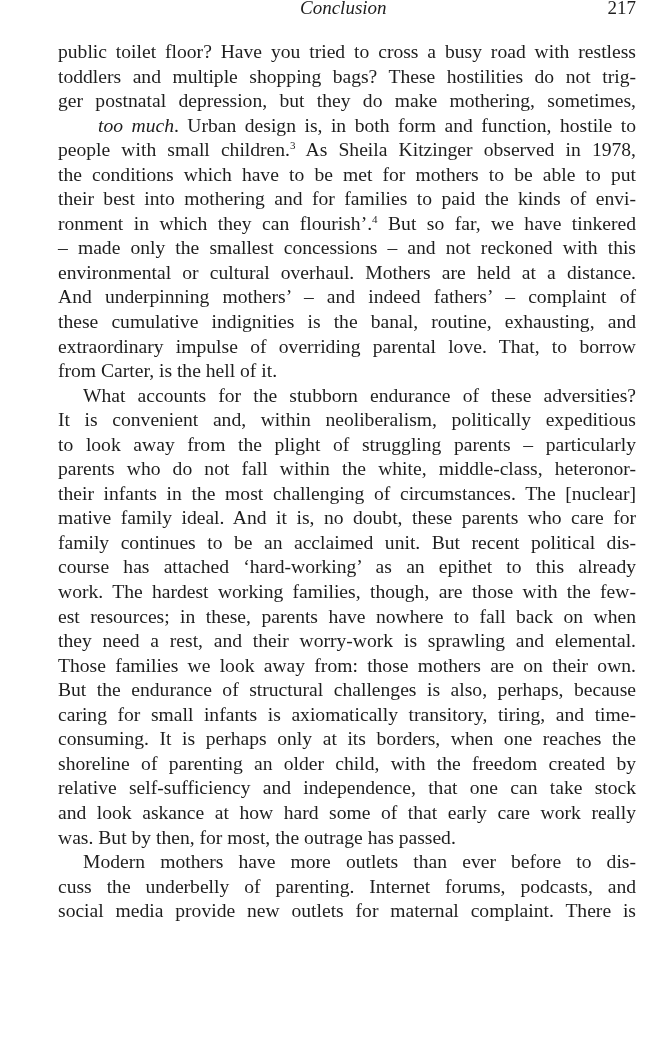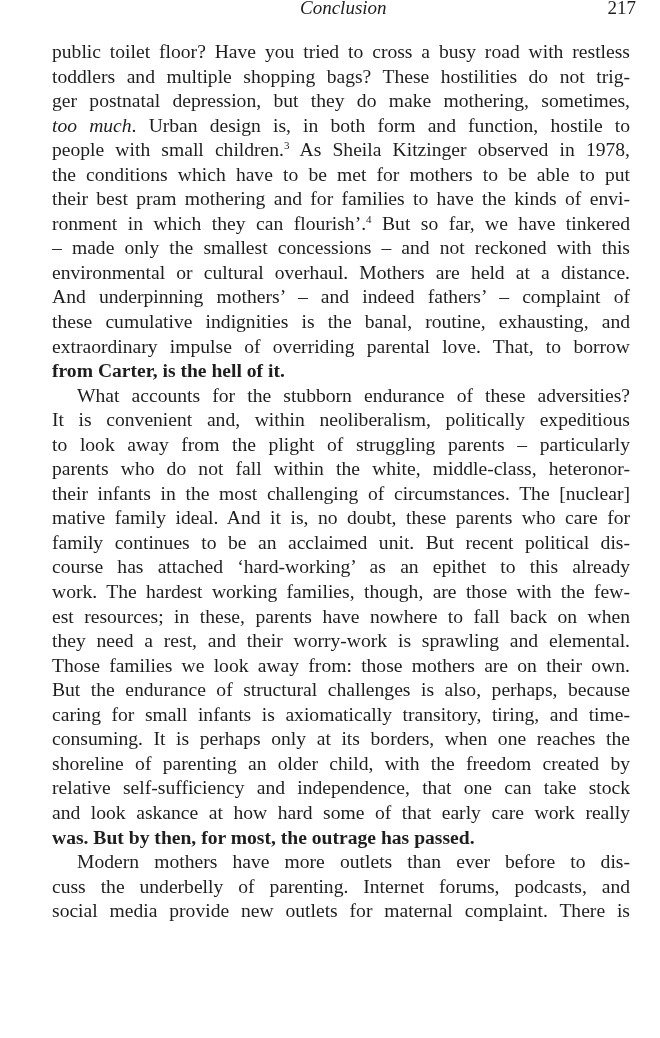--- a/index.html
+++ b/index.html
@@ -29,41 +29,40 @@
       left: 300px;
       font-style: italic;
     }
     .running-head .folio {
       position: absolute;
       right: 24px;
     }
     .body-text {
       position: absolute;
       top: 40px;
-      left: 52px;
+      left: 58px;
       width: 578px;
       font-size: 19.6px;
       line-height: 24.55px;
     }
     .line {
       display: block;
       white-space: nowrap;
       text-align: justify;
       text-align-last: justify;
       height: 24.55px;
       overflow: visible;
     }
     .line.last {
       text-align-last: left;
-      font-weight: bold;
     }
     .line.indent {
       padding-left: 25px;
     }
-    .line .it { font-style: italic; }
+    .line .it { font-style: italic; margin-left: 40px; }
     .line sup {
       font-size: 11px;
       line-height: 0;
       vertical-align: 7px;
     }
   </style>
 </head>
 <body>
 
 <div class="running-head">
@@ -71,21 +70,21 @@
   <span class="folio">217</span>
 </div>
 
 <div class="body-text">
   <span class="line"><span>public toilet floor? Have you tried to cross a busy road with restless</span></span>
   <span class="line"><span>toddlers and multiple shopping bags? These hostilities do not trig-</span></span>
   <span class="line"><span>ger postnatal depression, but they do make mothering, sometimes,</span></span>
   <span class="line"><span class="it">too much</span><span>. Urban design is, in both form and function, hostile to</span></span>
   <span class="line"><span>people with small children.</span><sup>3</sup><span> As Sheila Kitzinger observed in 1978,</span></span>
   <span class="line"><span>the conditions which have to be met for mothers to be able to put</span></span>
-  <span class="line"><span>their best pram mothering and for families to have the kinds of envi-</span></span>
+  <span class="line"><span>their best into mothering and for families to paid the kinds of envi-</span></span>
   <span class="line"><span>ronment in which they can flourish’.</span><sup>4</sup><span> But so far, we have tinkered</span></span>
   <span class="line"><span>– made only the smallest concessions – and not reckoned with this</span></span>
   <span class="line"><span>environmental or cultural overhaul. Mothers are held at a distance.</span></span>
   <span class="line"><span>And underpinning mothers’ – and indeed fathers’ – complaint of</span></span>
   <span class="line"><span>these cumulative indignities is the banal, routine, exhausting, and</span></span>
   <span class="line"><span>extraordinary impulse of overriding parental love. That, to borrow</span></span>
   <span class="line last"><span>from Carter, is the hell of it.</span></span>
   <span class="line indent"><span>What accounts for the stubborn endurance of these adversities?</span></span>
   <span class="line"><span>It is convenient and, within neoliberalism, politically expeditious</span></span>
   <span class="line"><span>to look away from the plight of struggling parents – particularly</span></span>

